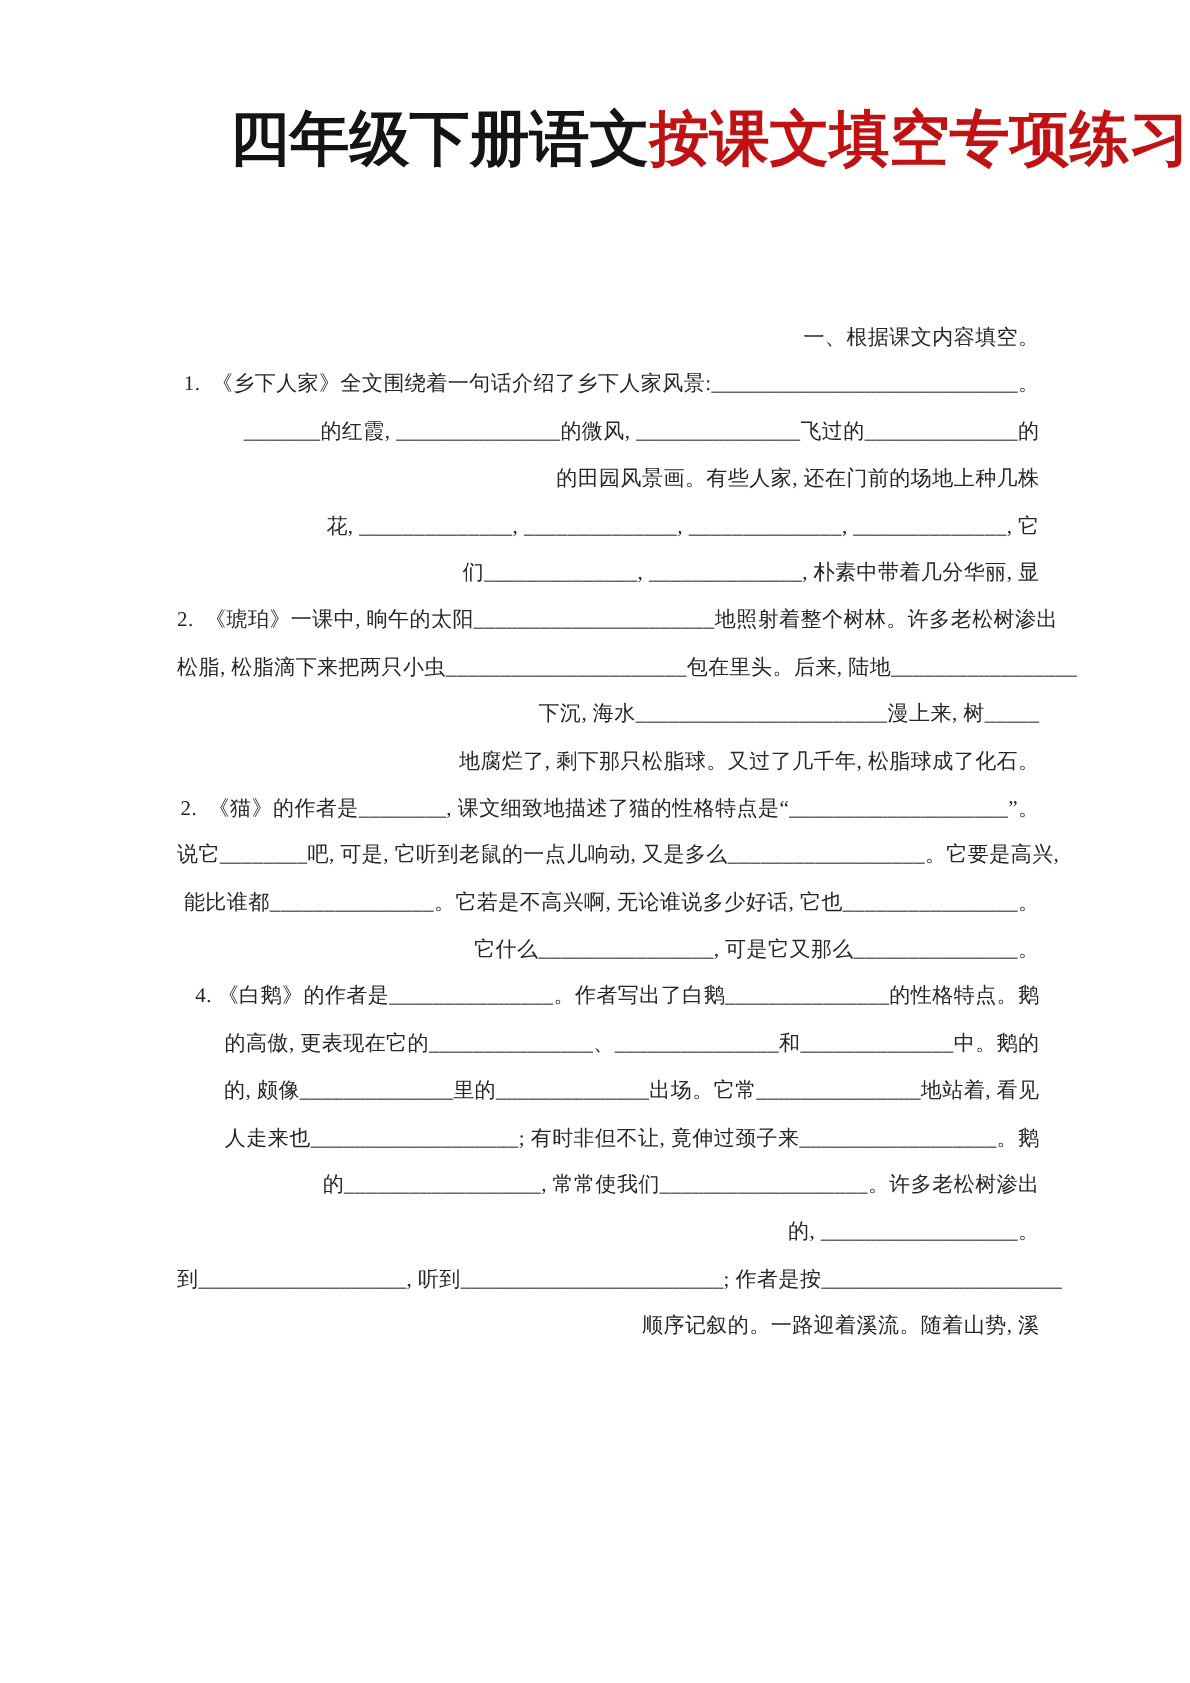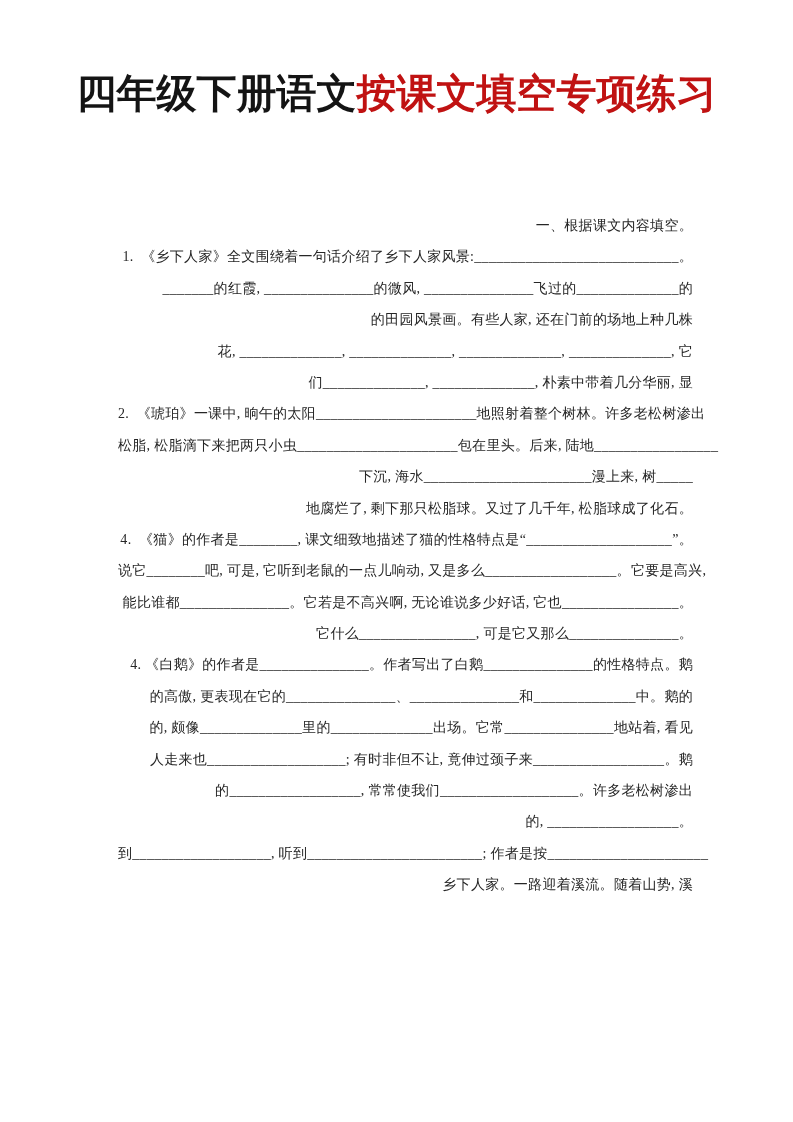--- a/index.html
+++ b/index.html
@@ -13,21 +13,21 @@
     height: 1122px;
     background: #ffffff;
     overflow: hidden;
     font-family: "Liberation Serif", "DejaVu Serif", serif;
   }
   .title {
     position: absolute;
     top: 68px;
     left: 0;
     width: 100%;
-    text-align: center;
+    text-align: right;
     font-family: "Liberation Sans", "DejaVu Sans", sans-serif;
     font-weight: 700;
     font-size: 40px;
     line-height: 50px;
     letter-spacing: 0px;
     color: #141414;
     white-space: nowrap;
   }
   .title .red {
     color: #c01212;
@@ -62,27 +62,27 @@
     <div class="line">一、根据课文内容填空。</div>
     <div class="line">1.  《乡下人家》全文围绕着一句话介绍了乡下人家风景:____________________________。</div>
     <div class="line">_______的红霞, _______________的微风, _______________飞过的______________的</div>
     <div class="line">的田园风景画。有些人家, 还在门前的场地上种几株</div>
     <div class="line">花, ______________, ______________, ______________, ______________, 它</div>
     <div class="line">们______________, ______________, 朴素中带着几分华丽, 显</div>
     <div class="line">2.  《琥珀》一课中, 晌午的太阳______________________地照射着整个树林。许多老松树渗出</div>
     <div class="line">松脂, 松脂滴下来把两只小虫______________________包在里头。后来, 陆地_________________</div>
     <div class="line">下沉, 海水_______________________漫上来, 树_____</div>
     <div class="line">地腐烂了, 剩下那只松脂球。又过了几千年, 松脂球成了化石。</div>
-    <div class="line">4.  《猫》的作者是________, 课文细致地描述了猫的性格特点是“____________________”。</div>
+    <div class="line">2.  《猫》的作者是________, 课文细致地描述了猫的性格特点是“____________________”。</div>
     <div class="line">说它________吧, 可是, 它听到老鼠的一点儿响动, 又是多么__________________。它要是高兴,</div>
     <div class="line">能比谁都_______________。它若是不高兴啊, 无论谁说多少好话, 它也________________。</div>
     <div class="line">它什么________________, 可是它又那么_______________。</div>
     <div class="line">4. 《白鹅》的作者是_______________。作者写出了白鹅_______________的性格特点。鹅</div>
     <div class="line">的高傲, 更表现在它的_______________、_______________和______________中。鹅的</div>
     <div class="line">的, 颇像______________里的______________出场。它常_______________地站着, 看见</div>
     <div class="line">人走来也___________________; 有时非但不让, 竟伸过颈子来__________________。鹅</div>
     <div class="line">的__________________, 常常使我们___________________。许多老松树渗出</div>
     <div class="line">的, __________________。</div>
     <div class="line">到___________________, 听到________________________; 作者是按______________________</div>
-    <div class="line">乡下人家。一路迎着溪流。随着山势, 溪</div>
+    <div class="line">顺序记叙的。一路迎着溪流。随着山势, 溪</div>
   </div>
 
 </div>
 
 </body></html>

